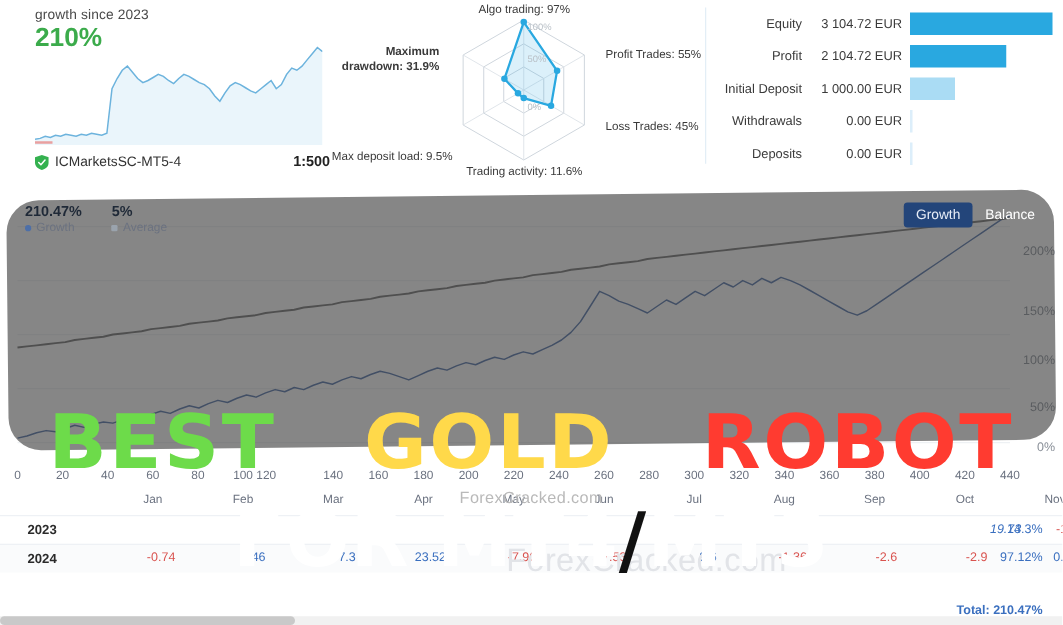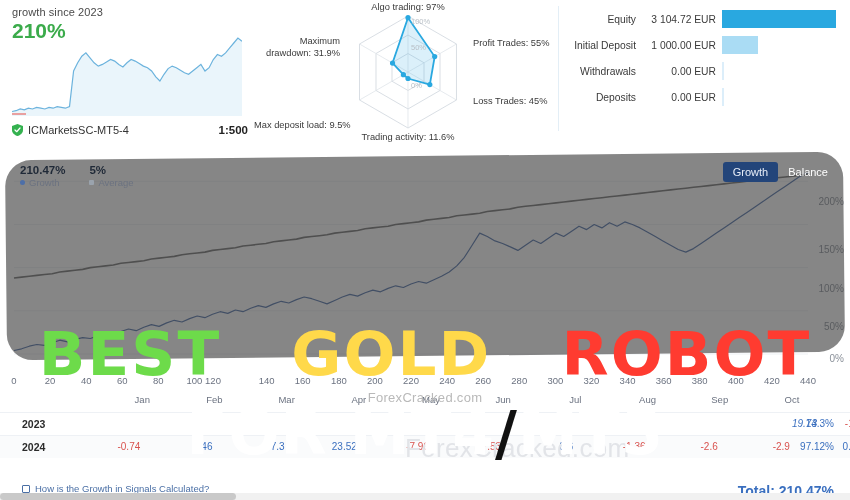--- a/index.html
+++ b/index.html
@@ -7,21 +7,21 @@
   body {
     font-family: "Liberation Sans", sans-serif;
     background:#ffffff;
     color:#2b2b2b;
     position:relative;
   }
 
   
   .top {
     position:absolute; left:0; top:0; width:850px; height:150px;
-    display:flex; background:#fff;
+    display:flex; background:#fff;padding-left:16px;
   }
 
   
   .growth-card { position:relative; width:258px; height:150px; padding:6px 10px 0 12px; }
   .growth-label { font-size:11px; color:#4a4a4a; letter-spacing:.1px; }
   .growth-value { font-size:21px; color:#3bab4b; font-weight:700; line-height:1.1; margin-top:1px; }
   .spark { position:absolute; left:12px; top:34px; width:230px; height:82px; }
   .acct-row { position:absolute; left:12px; bottom:14px; width:236px; display:flex; align-items:center; }
   .shield { width:11px; height:12px; margin-right:5px; flex:none; }
   .acct-name { font-size:11px; color:#333; }
@@ -78,36 +78,36 @@
   .h1 .w3 { color:#ff3b30; }
   .h2 { position:absolute; left:0; top:248px; width:850px; text-align:center; z-index:5;
         font-family:"DejaVu Sans", sans-serif; font-weight:700; font-size:60px; letter-spacing:1px; color:#ffffff; }
   .h2 .slash { color:#111; }
   .wm-chart { position:absolute; left:0; top:240px; width:850px; text-align:center;
               font-size:13px; color:#b9b9b9; z-index:5; letter-spacing:.3px; }
 
   
   .axis { position:absolute; left:0; top:375px; width:850px; height:42px; }
   .tick { position:absolute; top:0; font-size:9.5px; color:#6b7280; transform:translateX(-50%); }
-  .mon  { position:absolute; top:19px; font-size:9.5px; color:#6b7280; transform:translateX(-50%);margin-left:20px; }
+  .mon  { position:absolute; top:19px; font-size:9.5px; color:#6b7280; transform:translateX(-50%); }
 
   
   .tbl { position:absolute; left:0; top:412px; width:850px; }
   .trow { position:relative; height:23px; border-top:1px solid #eef1f5; }
   .trow.alt { background:#fafbfc; }
   .tyear { position:absolute; left:22px; top:5px; font-size:10.5px; font-weight:700; color:#2b2b2b; }
   .tcell { position:absolute; top:5px; font-size:10px; transform:translateX(-100%); }
   .pos { color:#3a6fbf; }
   .neg { color:#d9534f; }
   .tyr  { position:absolute; right:16px; top:5px; font-size:10px; color:#3a6fbf; }
 
   .footer { position:absolute; left:0; top:483px; width:850px; height:15px; }
   .flink { position:absolute; left:22px; top:0; font-size:9.5px; color:#4a6fa5; display:flex; align-items:center; gap:5px;}
   .fico { width:8px; height:8px; border:1px solid #4a6fa5; border-radius:1px; display:inline-block; }
-  .ftot { position:absolute; right:16px; top:0; font-size:14px; color:#3a6fbf; font-weight:700; }
+  .ftot { position:absolute; right:16px; top:0; font-size:10px; color:#3a6fbf; font-weight:700; }
 
   .scrollbar { position:absolute; left:0; bottom:0; width:850px; height:7px; background:#f1f1f1; }
   .scrollthumb { position:absolute; left:0; top:0; height:7px; width:236px; background:#c9c9c9; border-radius:4px; }
 
   .wm-table { position:absolute; left:405px; top:433px; font-size:26px; color:#e2e4e8;
               font-weight:400; letter-spacing:.3px; z-index:2; pointer-events:none; }
 </style>
 </head>
 <body>
 
@@ -151,31 +151,38 @@
         <circle cx="134.5293221867948" cy="63.068" r="2.6" fill="#29a8e0"></circle>
         <text x="153" y="24" fill="#b9c0c7" font-size="7.5" font-family="&quot;Liberation Sans&quot;,sans-serif">100%</text>
         <text x="153" y="49.599999999999994" fill="#b9c0c7" font-size="7.5" font-family="&quot;Liberation Sans&quot;,sans-serif">50%</text>
         <text x="153" y="87.68" fill="#b9c0c7" font-size="7.5" font-family="&quot;Liberation Sans&quot;,sans-serif">0%</text>
       </svg>
     <div class="rlabel" id="rl0" style="top: 2px; left: 150px; transform: translateX(-50%);">Algo trading: 97%</div>
     <div class="rlabel" id="rl1" style="top: 38px; left: 215px;">Profit Trades: 55%</div>
     <div class="rlabel" id="rl2" style="top: 96px; left: 215px;">Loss Trades: 45%</div>
     <div class="rlabel" id="rl3" style="top: 132px; left: 150px; transform: translateX(-50%);">Trading activity: 11.6%</div>
     <div class="rlabel" id="rl4" style="top: 96px; left: -4px; width: 86px; text-align: right; margin-top: 24px;">Max deposit load: 9.5%</div>
-    <div class="rlabel multi" id="rl5" style="width: 86px; top: 36px; left: -4px; text-align: right;">Maximum drawdown: 31.9%</div>
+    <div class="rlabel multi" id="rl5" style="width: 86px; top: 36px; left: -4px; text-align: right; font-weight: bold;">Maximum drawdown: 31.9%</div>
   </div>
 
   <div class="stats">
     <div class="stat-axis"></div>
     <div id="stat-rows">
         <div class="stat-row">
           <div class="stat-name">Equity</div>
           <div class="stat-val">3 104.72 EUR</div>
           <div class="stat-bar-area">
             <div class="stat-bar" style="width: 114px;"></div>
+          </div>
+        </div>
+        <div class="stat-row">
+          <div class="stat-name">Profit</div>
+          <div class="stat-val">2 104.72 EUR</div>
+          <div class="stat-bar-area">
+            <div class="stat-bar" style="width: 77.52px;"></div>
           </div>
         </div>
         <div class="stat-row">
           <div class="stat-name">Initial Deposit</div>
           <div class="stat-val">1 000.00 EUR</div>
           <div class="stat-bar-area">
             <div class="stat-bar light" style="width: 36.48px;"></div>
           </div>
         </div>
         <div class="stat-row">
@@ -307,22 +314,18 @@
       <div class="tcell pos" style="left: 573.364px;">8.6</div>
       <div class="tcell neg" style="left: 645.545px;">-1.36</div>
       <div class="tcell neg" style="left: 717.727px;">-2.6</div>
       <div class="tcell neg" style="left: 789.909px;">-2.9</div>
       <div class="tcell pos" style="left: 862.091px;">0.49</div>
       <div class="tyr">97.12%</div>
     </div>
   </div>
 
 <div class="footer">
-  <a class="flink" href="#">
-    <span class="fico"></span>
-    <span>How is the Growth in Signals Calculated?</span>
-  </a>
   <div class="ftot">Total: 210.47%</div>
 </div>
 
 <div class="scrollbar">
   <div class="scrollthumb"></div>
 </div>
 
 </body></html>

